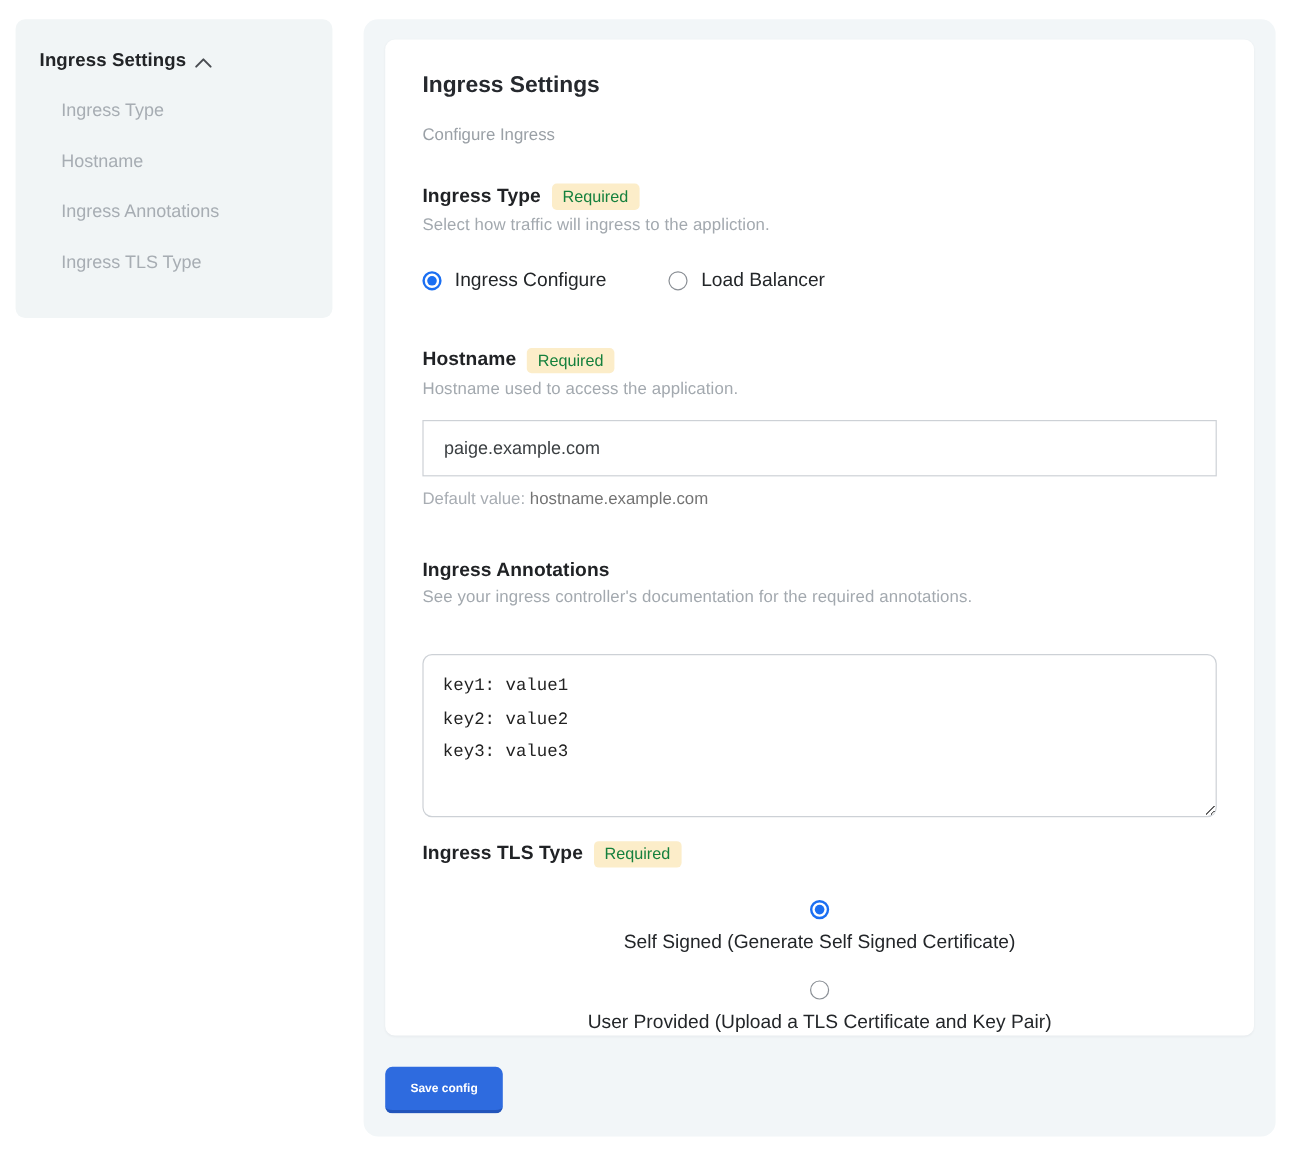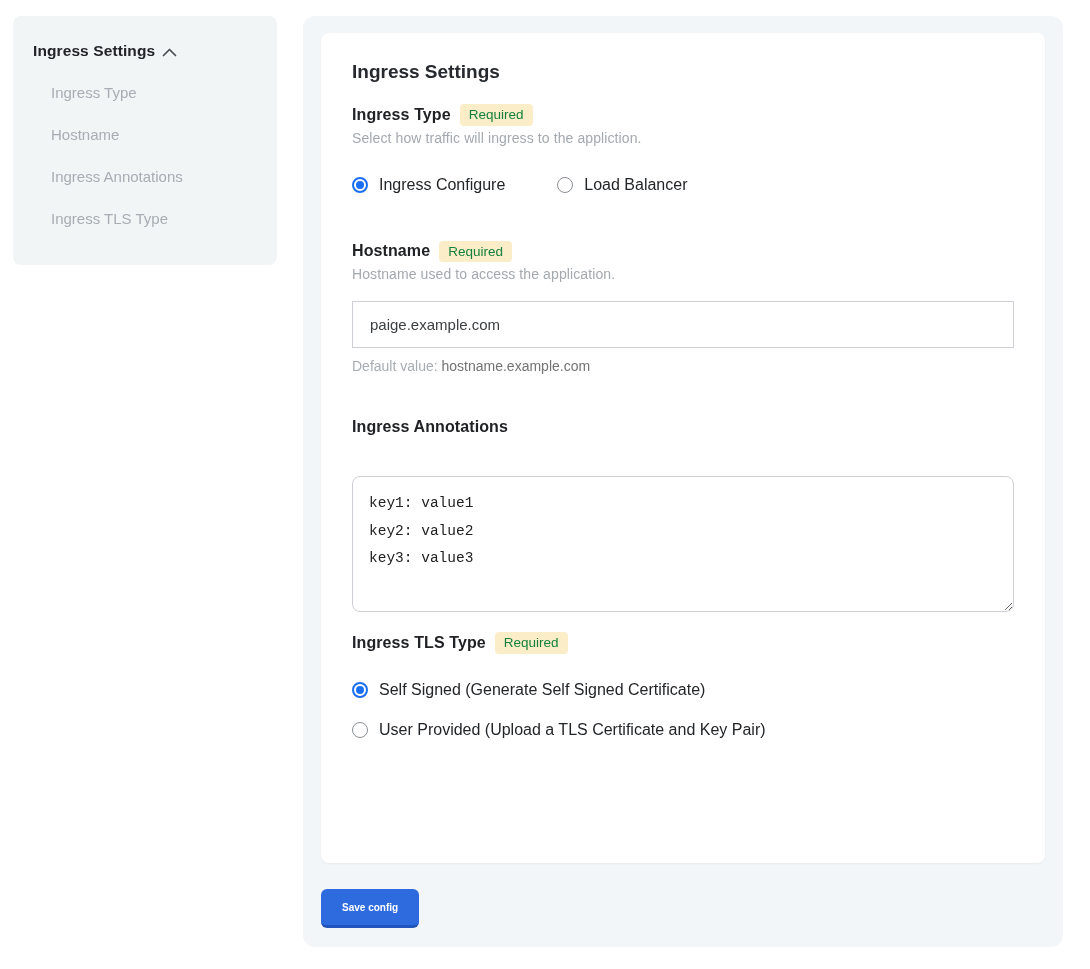--- a/index.html
+++ b/index.html
@@ -158,21 +158,21 @@
     line-height: 27.5px;
     color: #222;
     resize: both;
     outline: none;
     display: block;
     margin-top: 40px;
   }
   .section-annotations { margin-bottom: 20px; }
 
   .section-tls .label-row { margin-bottom: 27px; }
-  .radio-stack .radio-option { margin-bottom: 22px; }
+  .radio-stack .radio-option { margin-bottom: 22px; flex-direction: column; }
 
   
   .save-button {
     display: inline-block;
     margin: 26px 0 0 18px;
     background: #2e6bdf;
     border: none;
     border-bottom: 3px solid #2255bb;
     border-radius: 6px;
     color: #ffffff;
@@ -200,20 +200,21 @@
     <li class="sidebar-item">Ingress Type</li>
     <li class="sidebar-item">Hostname</li>
     <li class="sidebar-item">Ingress Annotations</li>
     <li class="sidebar-item">Ingress TLS Type</li>
   </ul>
 </aside>
 
 <main class="panel">
   <section class="card">
     <h1 class="card-title">Ingress Settings</h1>
+    <p class="card-subtitle">Configure Ingress</p>
 
     <div class="section section-ingress-type">
       <div class="label-row">
         <span class="section-label">Ingress Type</span>
         <span class="required-badge">Required</span>
       </div>
       <p class="field-desc">Select how traffic will ingress to the appliction.</p>
       <div class="radio-row">
         <label class="radio-option">
           <span class="radio checked"></span>
@@ -233,20 +234,21 @@
       </div>
       <p class="field-desc">Hostname used to access the application.</p>
       <input type="text" class="text-input" value="paige.example.com" style="">
       <p class="default-line"><span>Default value: </span><span class="default-value">hostname.example.com</span></p>
     </div>
 
     <div class="section section-annotations">
       <div class="label-row">
         <span class="section-label">Ingress Annotations</span>
       </div>
+      <p class="field-desc">See your ingress controller's documentation for the required annotations.</p>
       <textarea class="code-textarea" spellcheck="false" style="">key1: value1
 key2: value2
 key3: value3</textarea>
     </div>
 
     <div class="section section-tls">
       <div class="label-row">
         <span class="section-label">Ingress TLS Type</span>
         <span class="required-badge">Required</span>
       </div>

